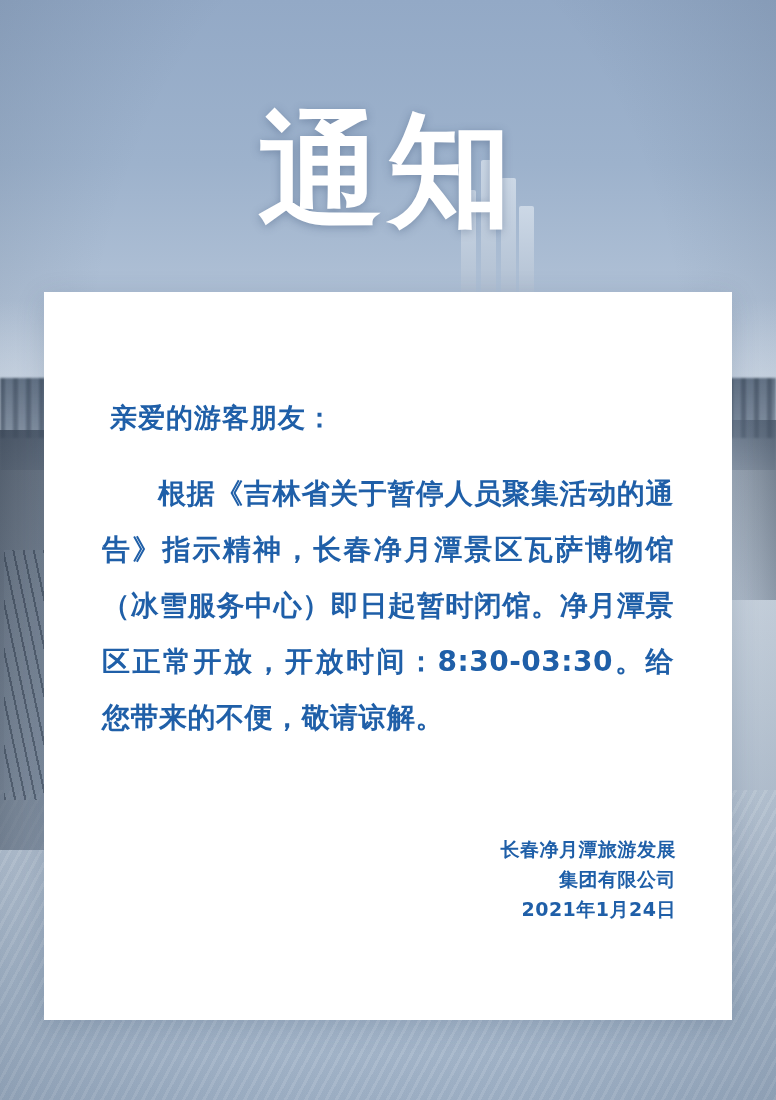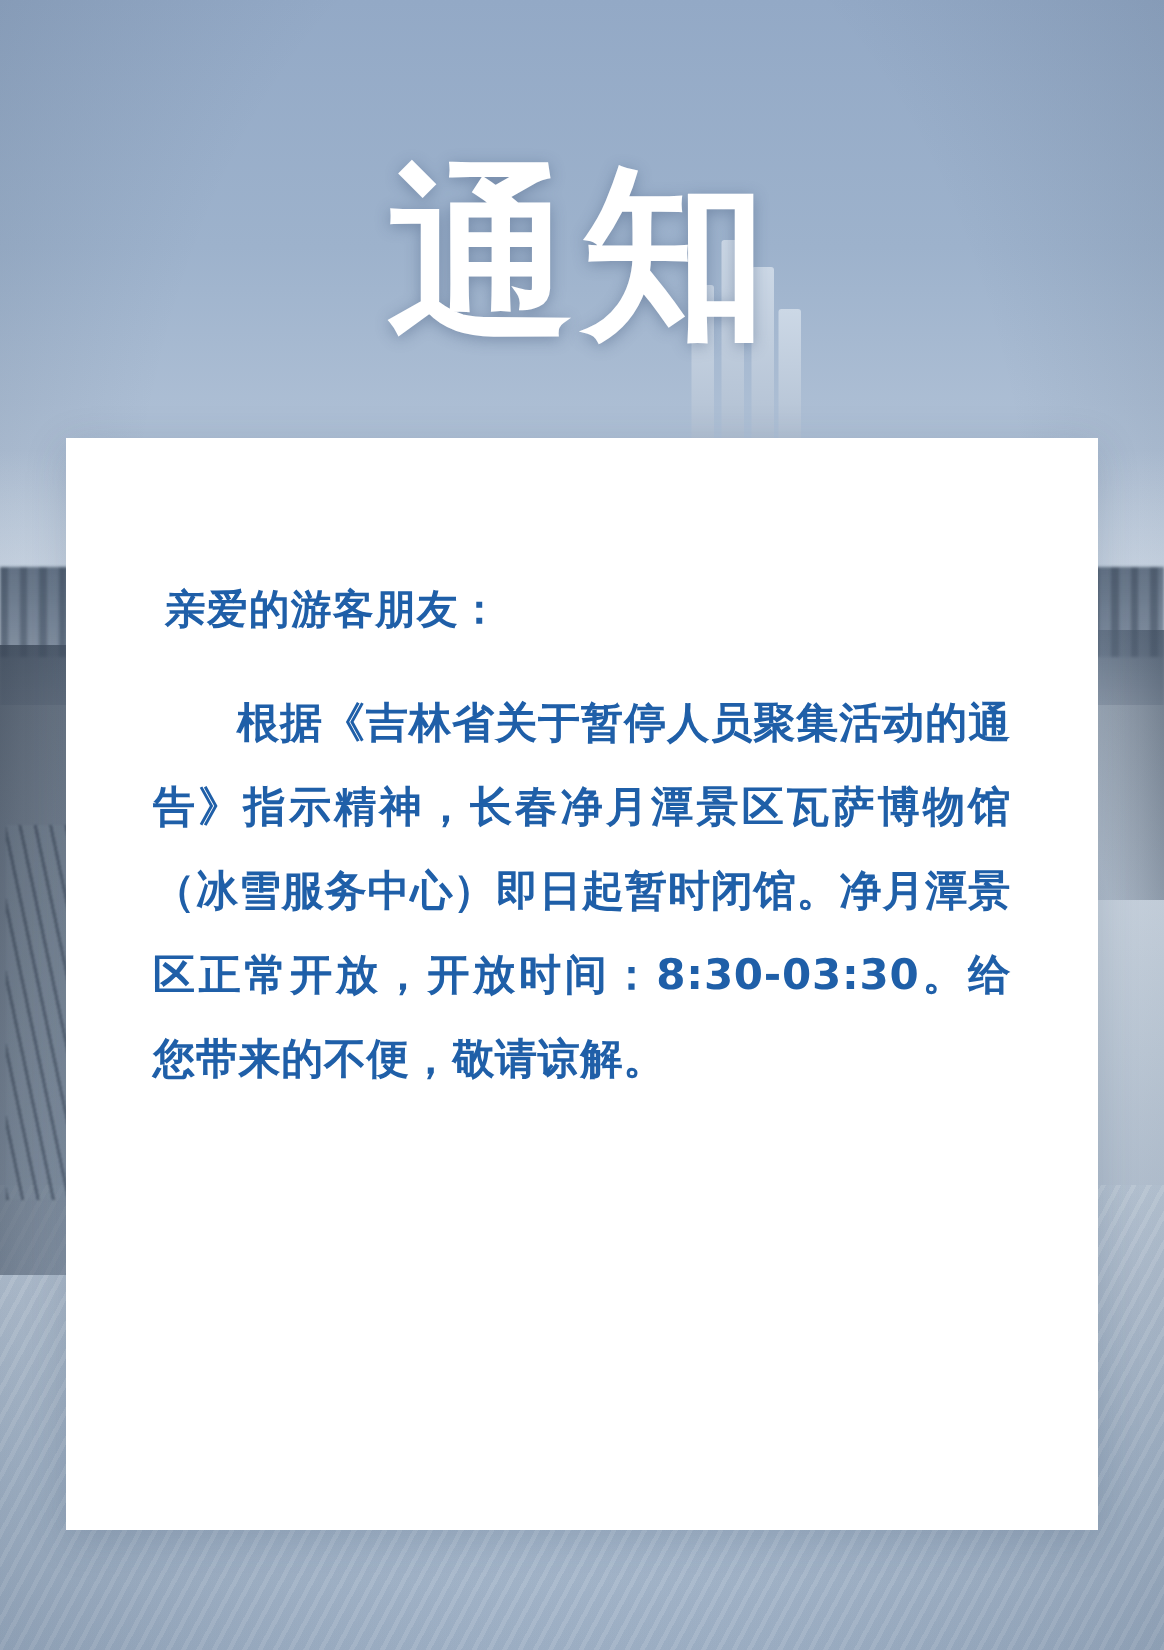--- a/index.html
+++ b/index.html
@@ -156,21 +156,21 @@
     left: 44px;
     top: 292px;
     width: 688px;
     height: 728px;
     background: #ffffff;
     box-shadow: 0 6px 26px rgba(40,60,90,0.18);
   }
   .card-inner {
     position: absolute;
     left: 58px;
-    top: 96px;
+    top: 108px;
     width: 572px;
   }
   .salutation {
     font-family: "DejaVu Sans", "Liberation Sans", sans-serif;
     font-size: 27px;
     font-weight: 700;
     color: #1f5fa8;
     letter-spacing: 1px;
     padding-left: 8px;
   }
@@ -221,15 +221,20 @@
 
   <div class="bg-vignette"></div>
 
   <div class="headline">通知</div>
 
   <div class="card">
     <div class="card-inner">
       <div class="salutation">亲爱的游客朋友：</div>
       <div class="body-text">根据《吉林省关于暂停人员聚集活动的通告》指示精神，长春净月潭景区瓦萨博物馆（冰雪服务中心）即日起暂时闭馆。净月潭景区正常开放，开放时间：8:30-03:30。给您带来的不便，敬请谅解。</div>
     </div>
+    <div class="signature">
+      <div>长春净月潭旅游发展</div>
+      <div>集团有限公司</div>
+      <div>2021年1月24日</div>
+    </div>
   </div>
 
 </div>
 
 </body></html>

